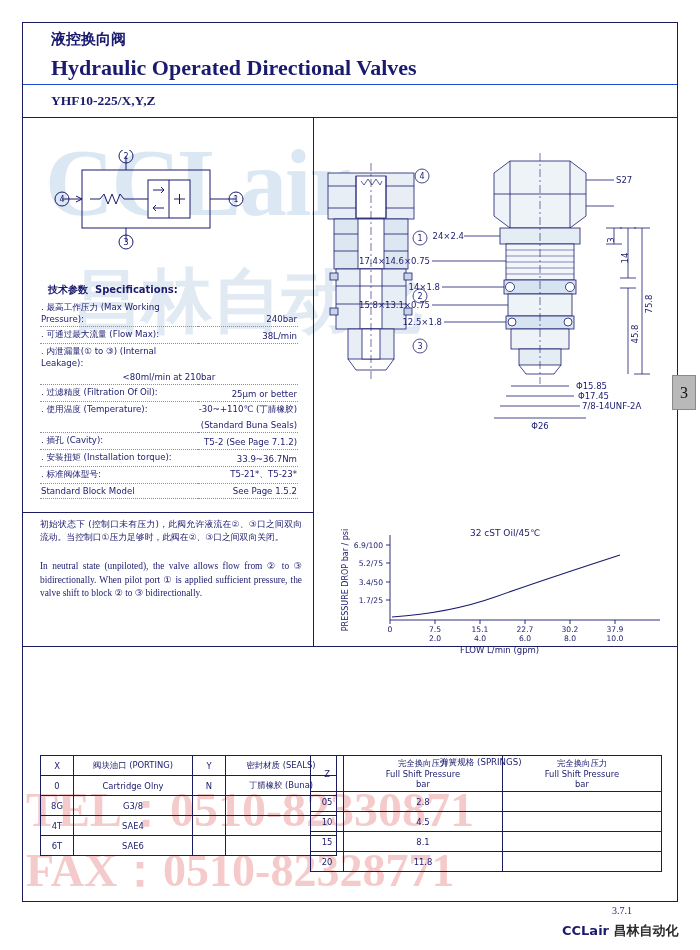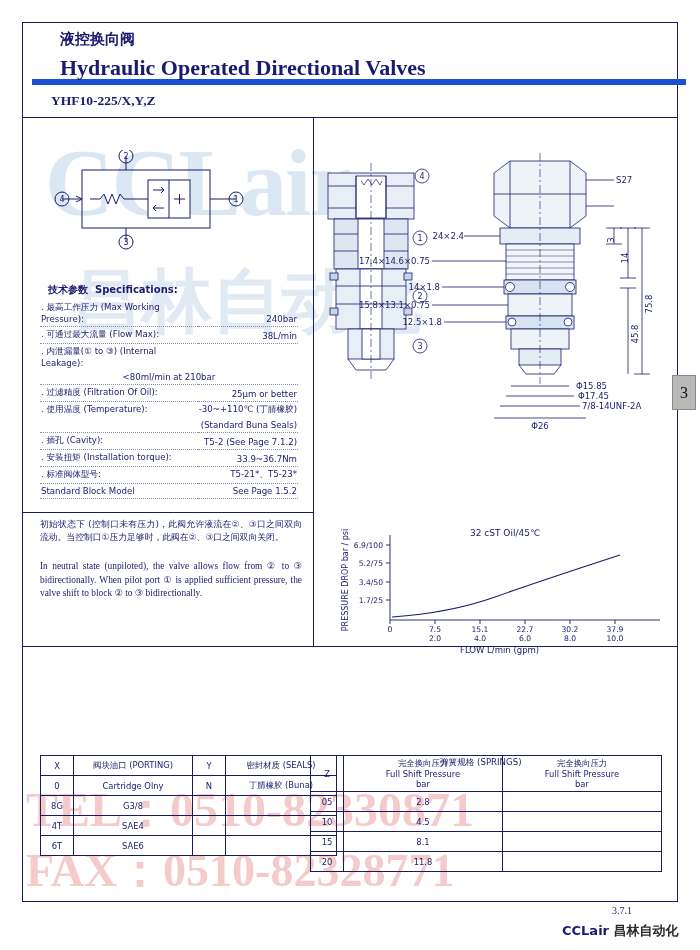--- a/index.html
+++ b/index.html
@@ -41,22 +41,22 @@
     left:26px;top:778px;font-size:48px;color:#f2b9b9;
     font-family:"Liberation Serif", serif;
   }
   .wm-fax{
     left:26px;top:840px;font-size:46px;color:#f2b9b9;
     font-family:"Liberation Serif", serif;
   }
 
   
   .hdr{
-    position:absolute;left:32px;top:23px;width:654px;height:62px;
-    border-bottom:6px solid #1d4ed8;box-sizing:border-box;
+    position:absolute;left:23px;top:23px;width:654px;height:62px;
+    border-bottom:1px solid #1d4ed8;box-sizing:border-box;
   }
   .hdr .cn{
     position:absolute;left:28px;top:7px;font-size:15px;color:#1a1a6e;
     font-family:"DejaVu Sans", sans-serif;font-weight:bold;
   }
   .hdr .en{
     position:absolute;left:28px;top:32px;font-size:22px;color:#1a1a6e;
     font-family:"Liberation Serif", serif;font-weight:bold;
   }
   .model{

